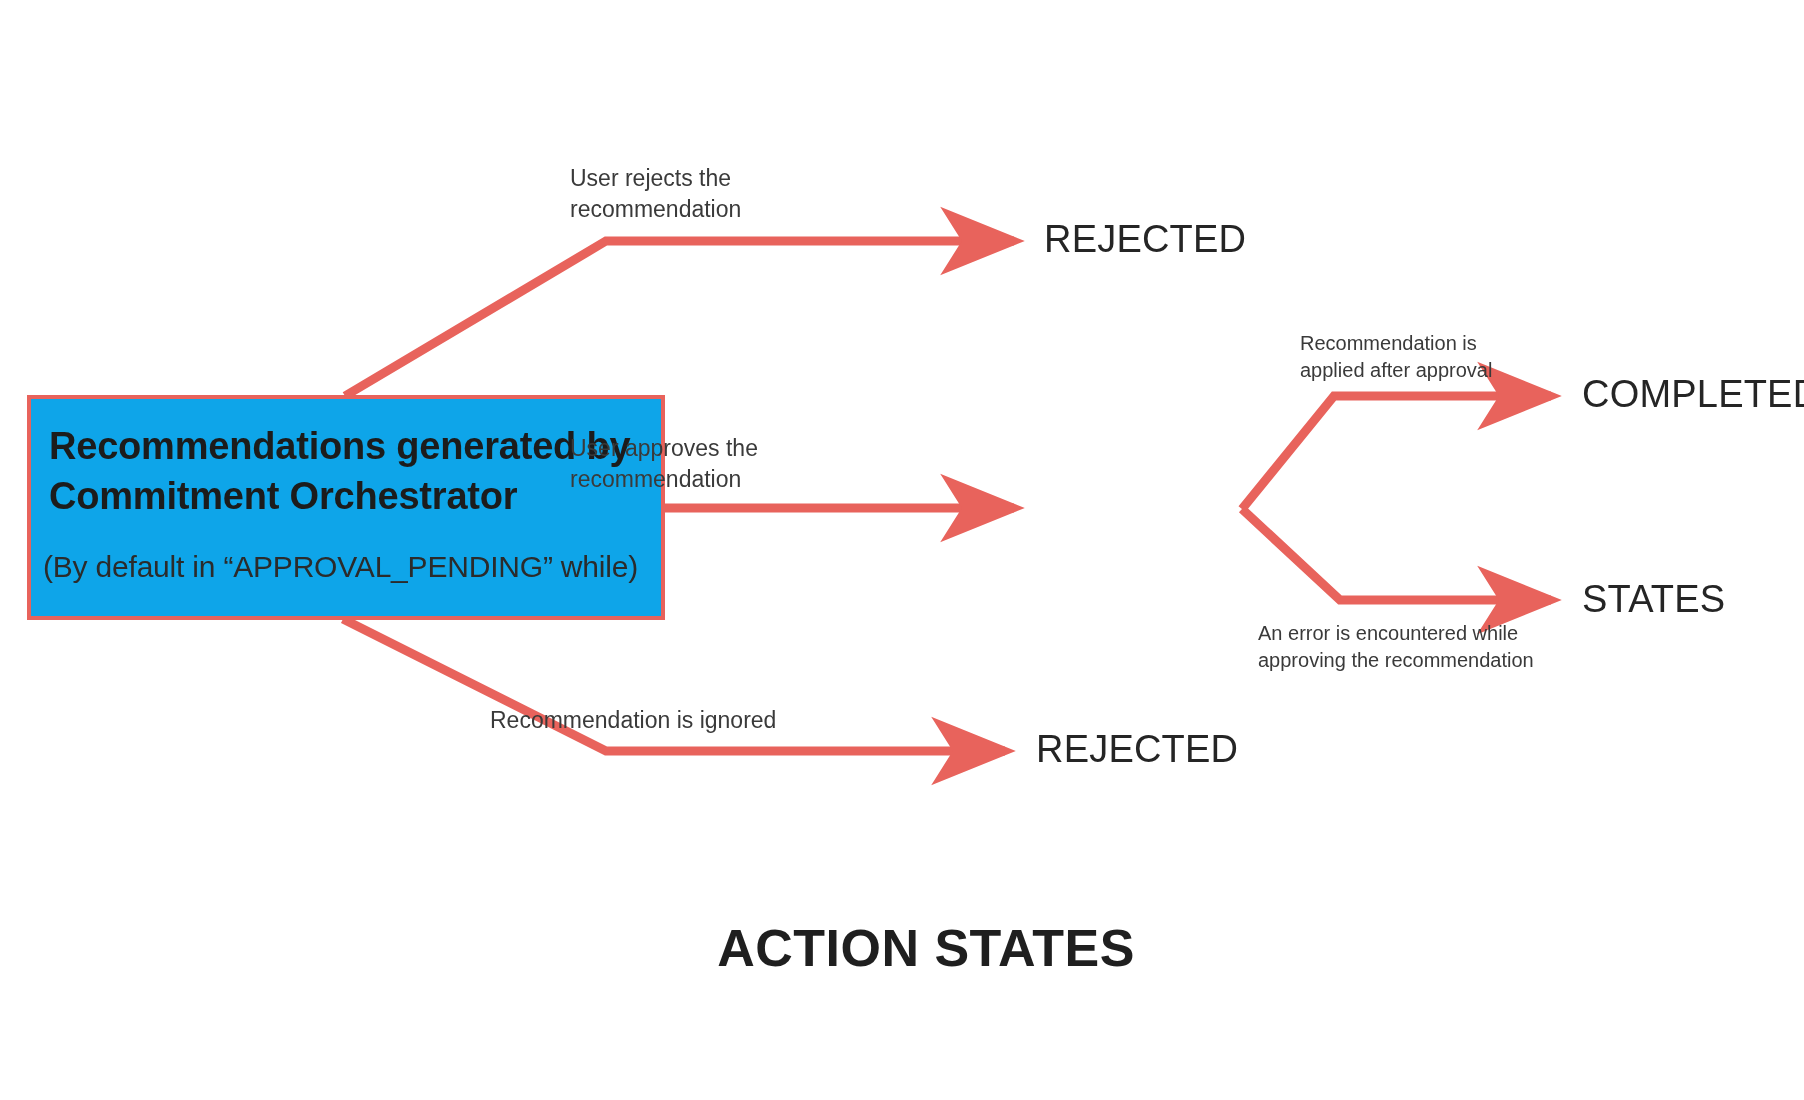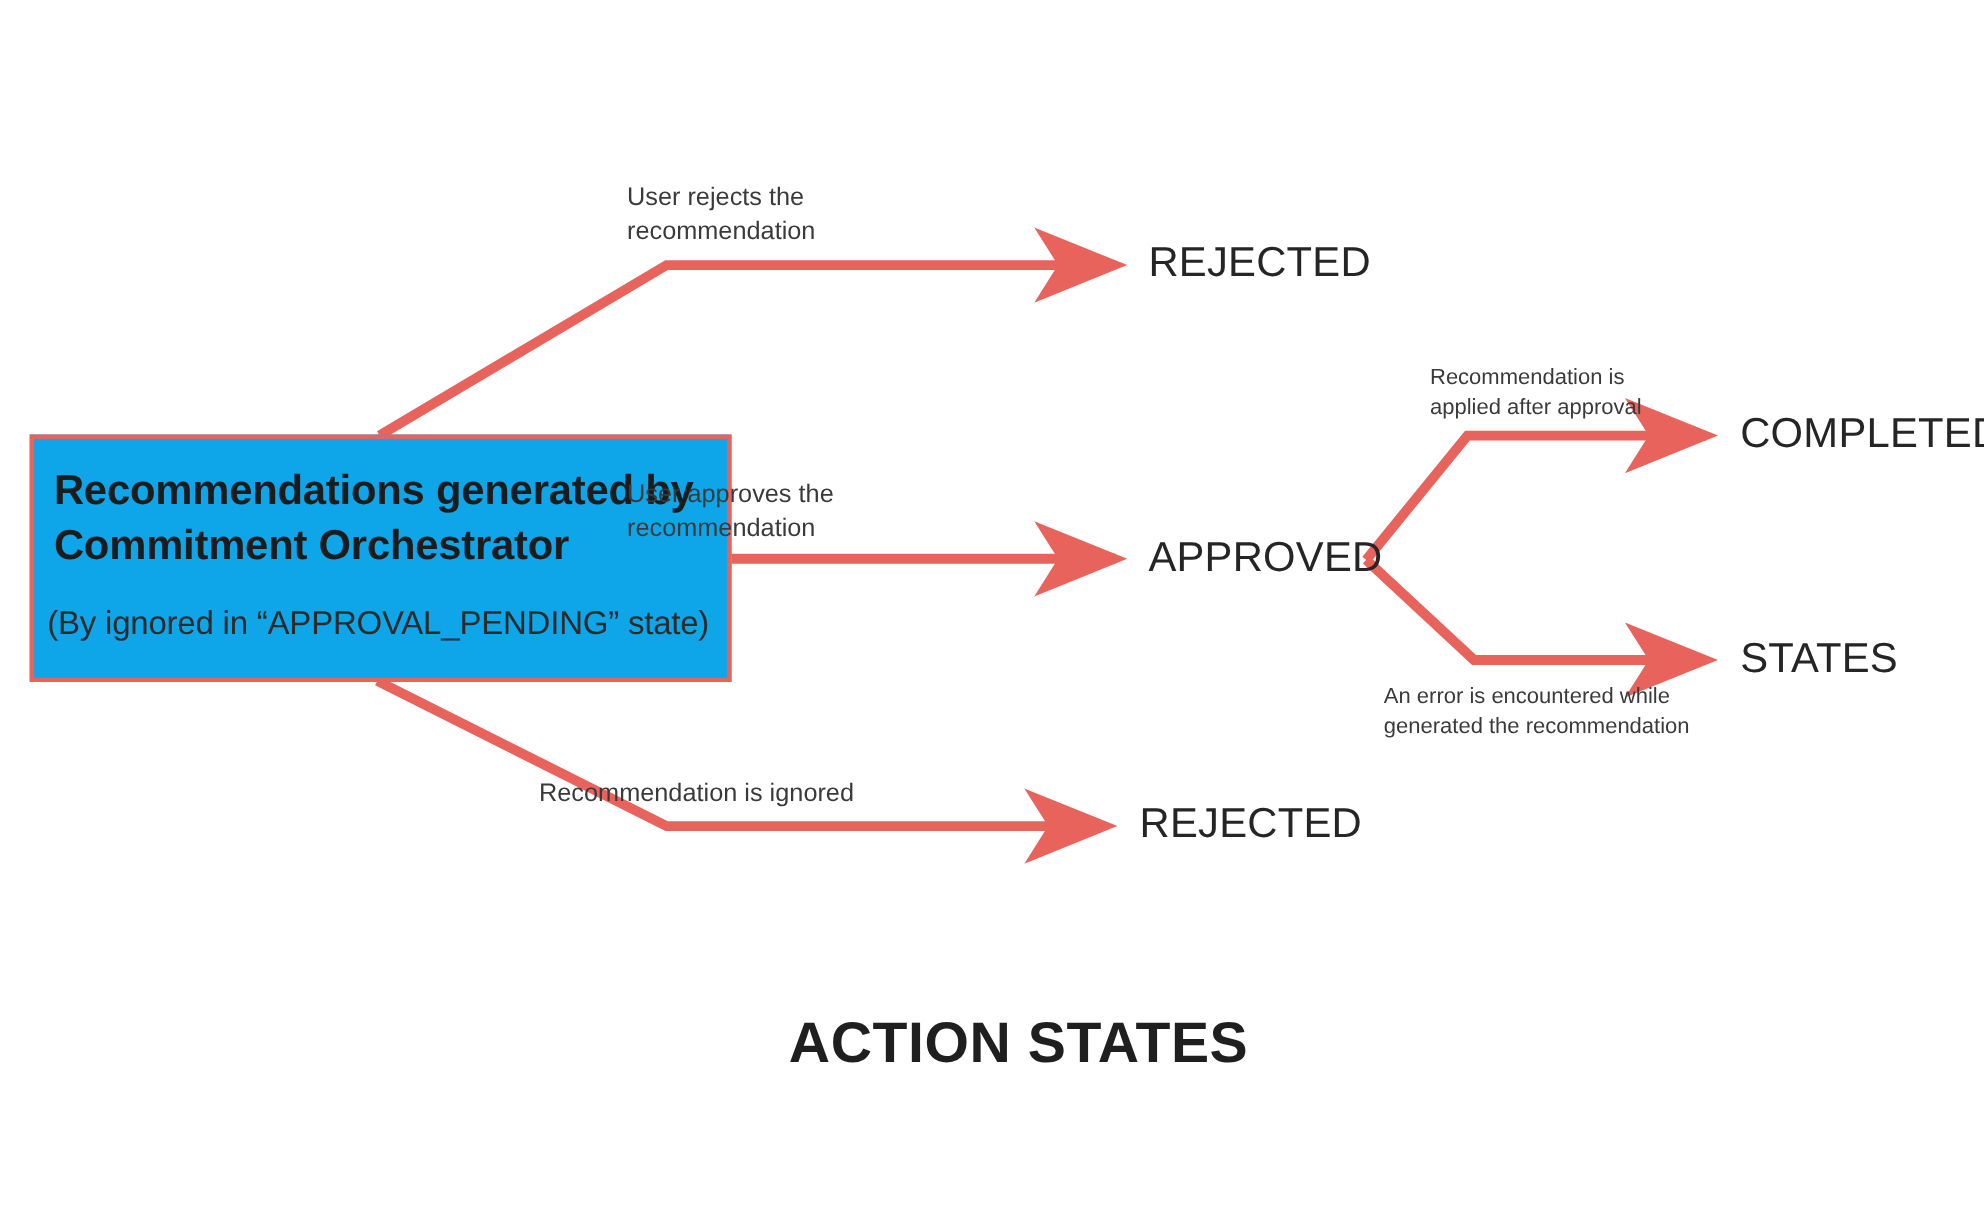--- a/index.html
+++ b/index.html
@@ -121,40 +121,39 @@
 
     <path d="M 343 619 L 606 751 L 1005 751" fill="none" stroke="#E8635C" stroke-width="9" stroke-linejoin="miter" stroke-linecap="butt" marker-end="url(#arrowhead)"></path>
 
     <path d="M 1242 509 L 1334 396 L 1551 396" fill="none" stroke="#E8635C" stroke-width="9" stroke-linejoin="miter" stroke-linecap="butt" marker-end="url(#arrowhead)"></path>
 
     <path d="M 1242 509 L 1340 600 L 1551 600" fill="none" stroke="#E8635C" stroke-width="9" stroke-linejoin="miter" stroke-linecap="butt" marker-end="url(#arrowhead)"></path>
   </svg>
 
   <div class="source-box">
     <div class="source-title">Recommendations generated by Commitment Orchestrator</div>
-    <div class="source-sub">(By ignored in “APPROVAL_PENDING” state)</div>
+    <div class="source-sub">(By default in “APPROVAL_PENDING” while)</div>
   </div>
 
   <div class="edge-label" style="left:570px; top:163px; width:380px;">User rejects the
 recommendation</div>
 
   <div class="edge-label" style="left:570px; top:433px; width:380px;">User approves the
 recommendation</div>
 
   <div class="edge-label small" style="left:1300px; top:330px; width:360px;">Recommendation is
 applied after approval</div>
 
   <div class="edge-label" style="left:490px; top:705px; width:600px;">Recommendation is ignored</div>
 
   <div class="edge-label small" style="left:1258px; top:620px; width:400px;">An error is encountered while
-generated the recommendation</div>
+approving the recommendation</div>
 
   <div class="state-label" style="left:1044px; top:218px;text-align:center;">REJECTED</div>
 
-  <div class="state-label" style="left:1044px; top:486px;">APPROVED</div>
 
   <div class="state-label" style="left:1036px; top:728px;">REJECTED</div>
 
   <div class="state-label" style="left:1582px; top:373px;">COMPLETED</div>
 
   <div class="state-label" style="left:1582px; top:578px;">STATES</div>
 
   <div class="footer-title">ACTION STATES</div>
 
 </div>

